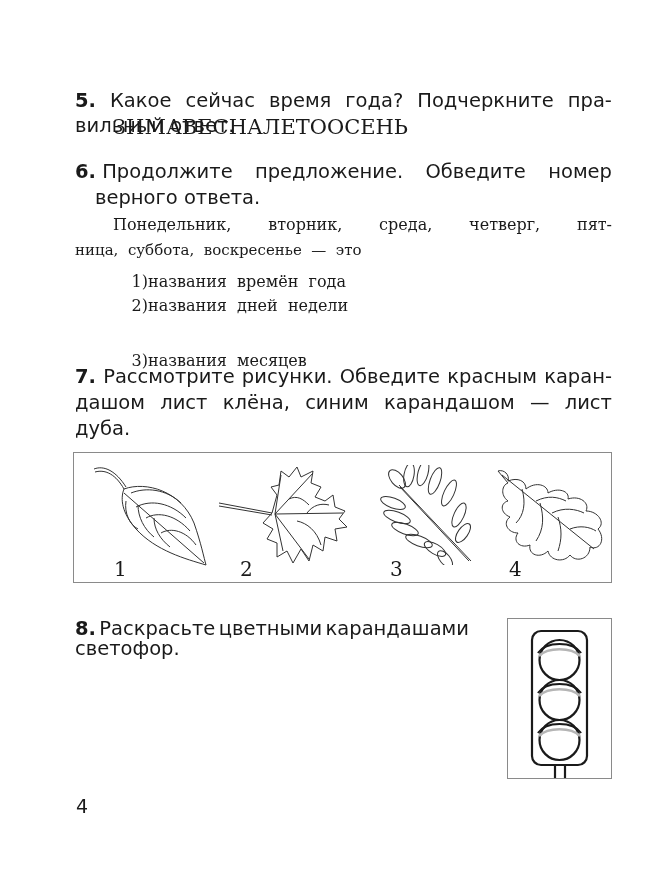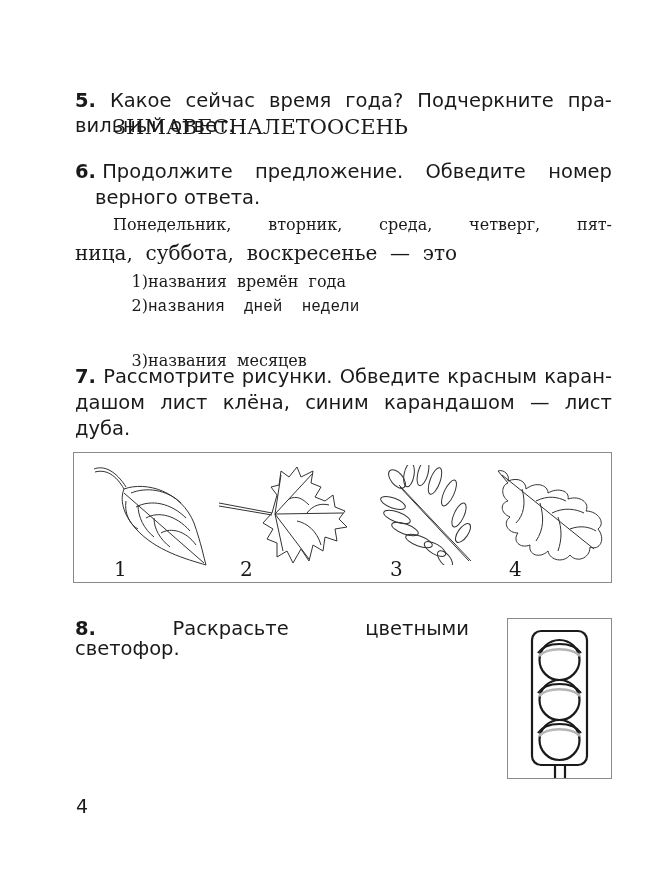--- a/index.html
+++ b/index.html
@@ -49,27 +49,27 @@
 </div>
 <div class="line task sans" style="top:185px;margin-left:20px;">верного  ответа.</div>
 
 <div class="abs serif just" style="top:215px; left:113px; width:499px; font-size:16px;">
   <span>Понедельник,</span>
   <span>вторник,</span>
   <span>среда,</span>
   <span>четверг,</span>
   <span>пят-</span>
 </div>
-<div class="abs serif" style="top:241px; left:75px; font-size:20px; white-space:pre;">ница,  суббота,  воскресенье  —  это</div>
+<div class="abs serif" style="top:241px; left:75px; font-size:15px; white-space:pre;">ница,  суббота,  воскресенье  —  это</div>
 
 <div class="opt serif" style="top:272px;">
   <span class="num">1)</span><span style="white-space:pre;">названия  времён  года</span>
 </div>
 <div class="opt serif" style="top:296px;">
-  <span class="num">2)</span><span style="white-space:pre;font-family:Liberation Mono, monospace;">названия  дней  недели</span>
+  <span class="num">2)</span><span style="white-space:pre;">названия  дней  недели</span>
 </div>
 <div class="opt serif" style="top:320px;margin-top:31px;">
   <span class="num">3)</span><span style="white-space:pre;">названия  месяцев</span>
 </div>
 
 <div class="line task sans just" style="top:364px;">
   <span><b>7.</b></span>
   <span>Рассмотрите</span>
   <span>рисунки.</span>
   <span>Обведите</span>
@@ -156,20 +156,21 @@
       <path d="M74,62 C84,58 94,60 100,64"></path>
     </g>
   </svg>
   <span class="leaf-num serif" style="left:435px; top:104px;">4</span>
 </div>
 
 <div class="abs task sans" style="top:616px; left:75px; width:394px; display:flex; justify-content:space-between; white-space:nowrap;">
   <span><b>8.</b></span>
   <span>Раскрасьте</span>
   <span>цветными</span>
+  <span>карандашами</span>
 </div>
 <div class="abs task sans" style="top:636px; left:75px;">светофор.</div>
 
 <div class="tl-box">
   <svg class="abs" style="left:0; top:0;" width="103" height="159" viewBox="0 0 103 159">
     <g fill="none" stroke="#1a1a1a" stroke-width="2.2">
       <rect x="24" y="12" width="55" height="134" rx="9" ry="9"></rect>
       <line x1="47" y1="146" x2="47" y2="159"></line>
       <line x1="57" y1="146" x2="57" y2="159"></line>
       <circle cx="51.5" cy="41" r="20"></circle>

